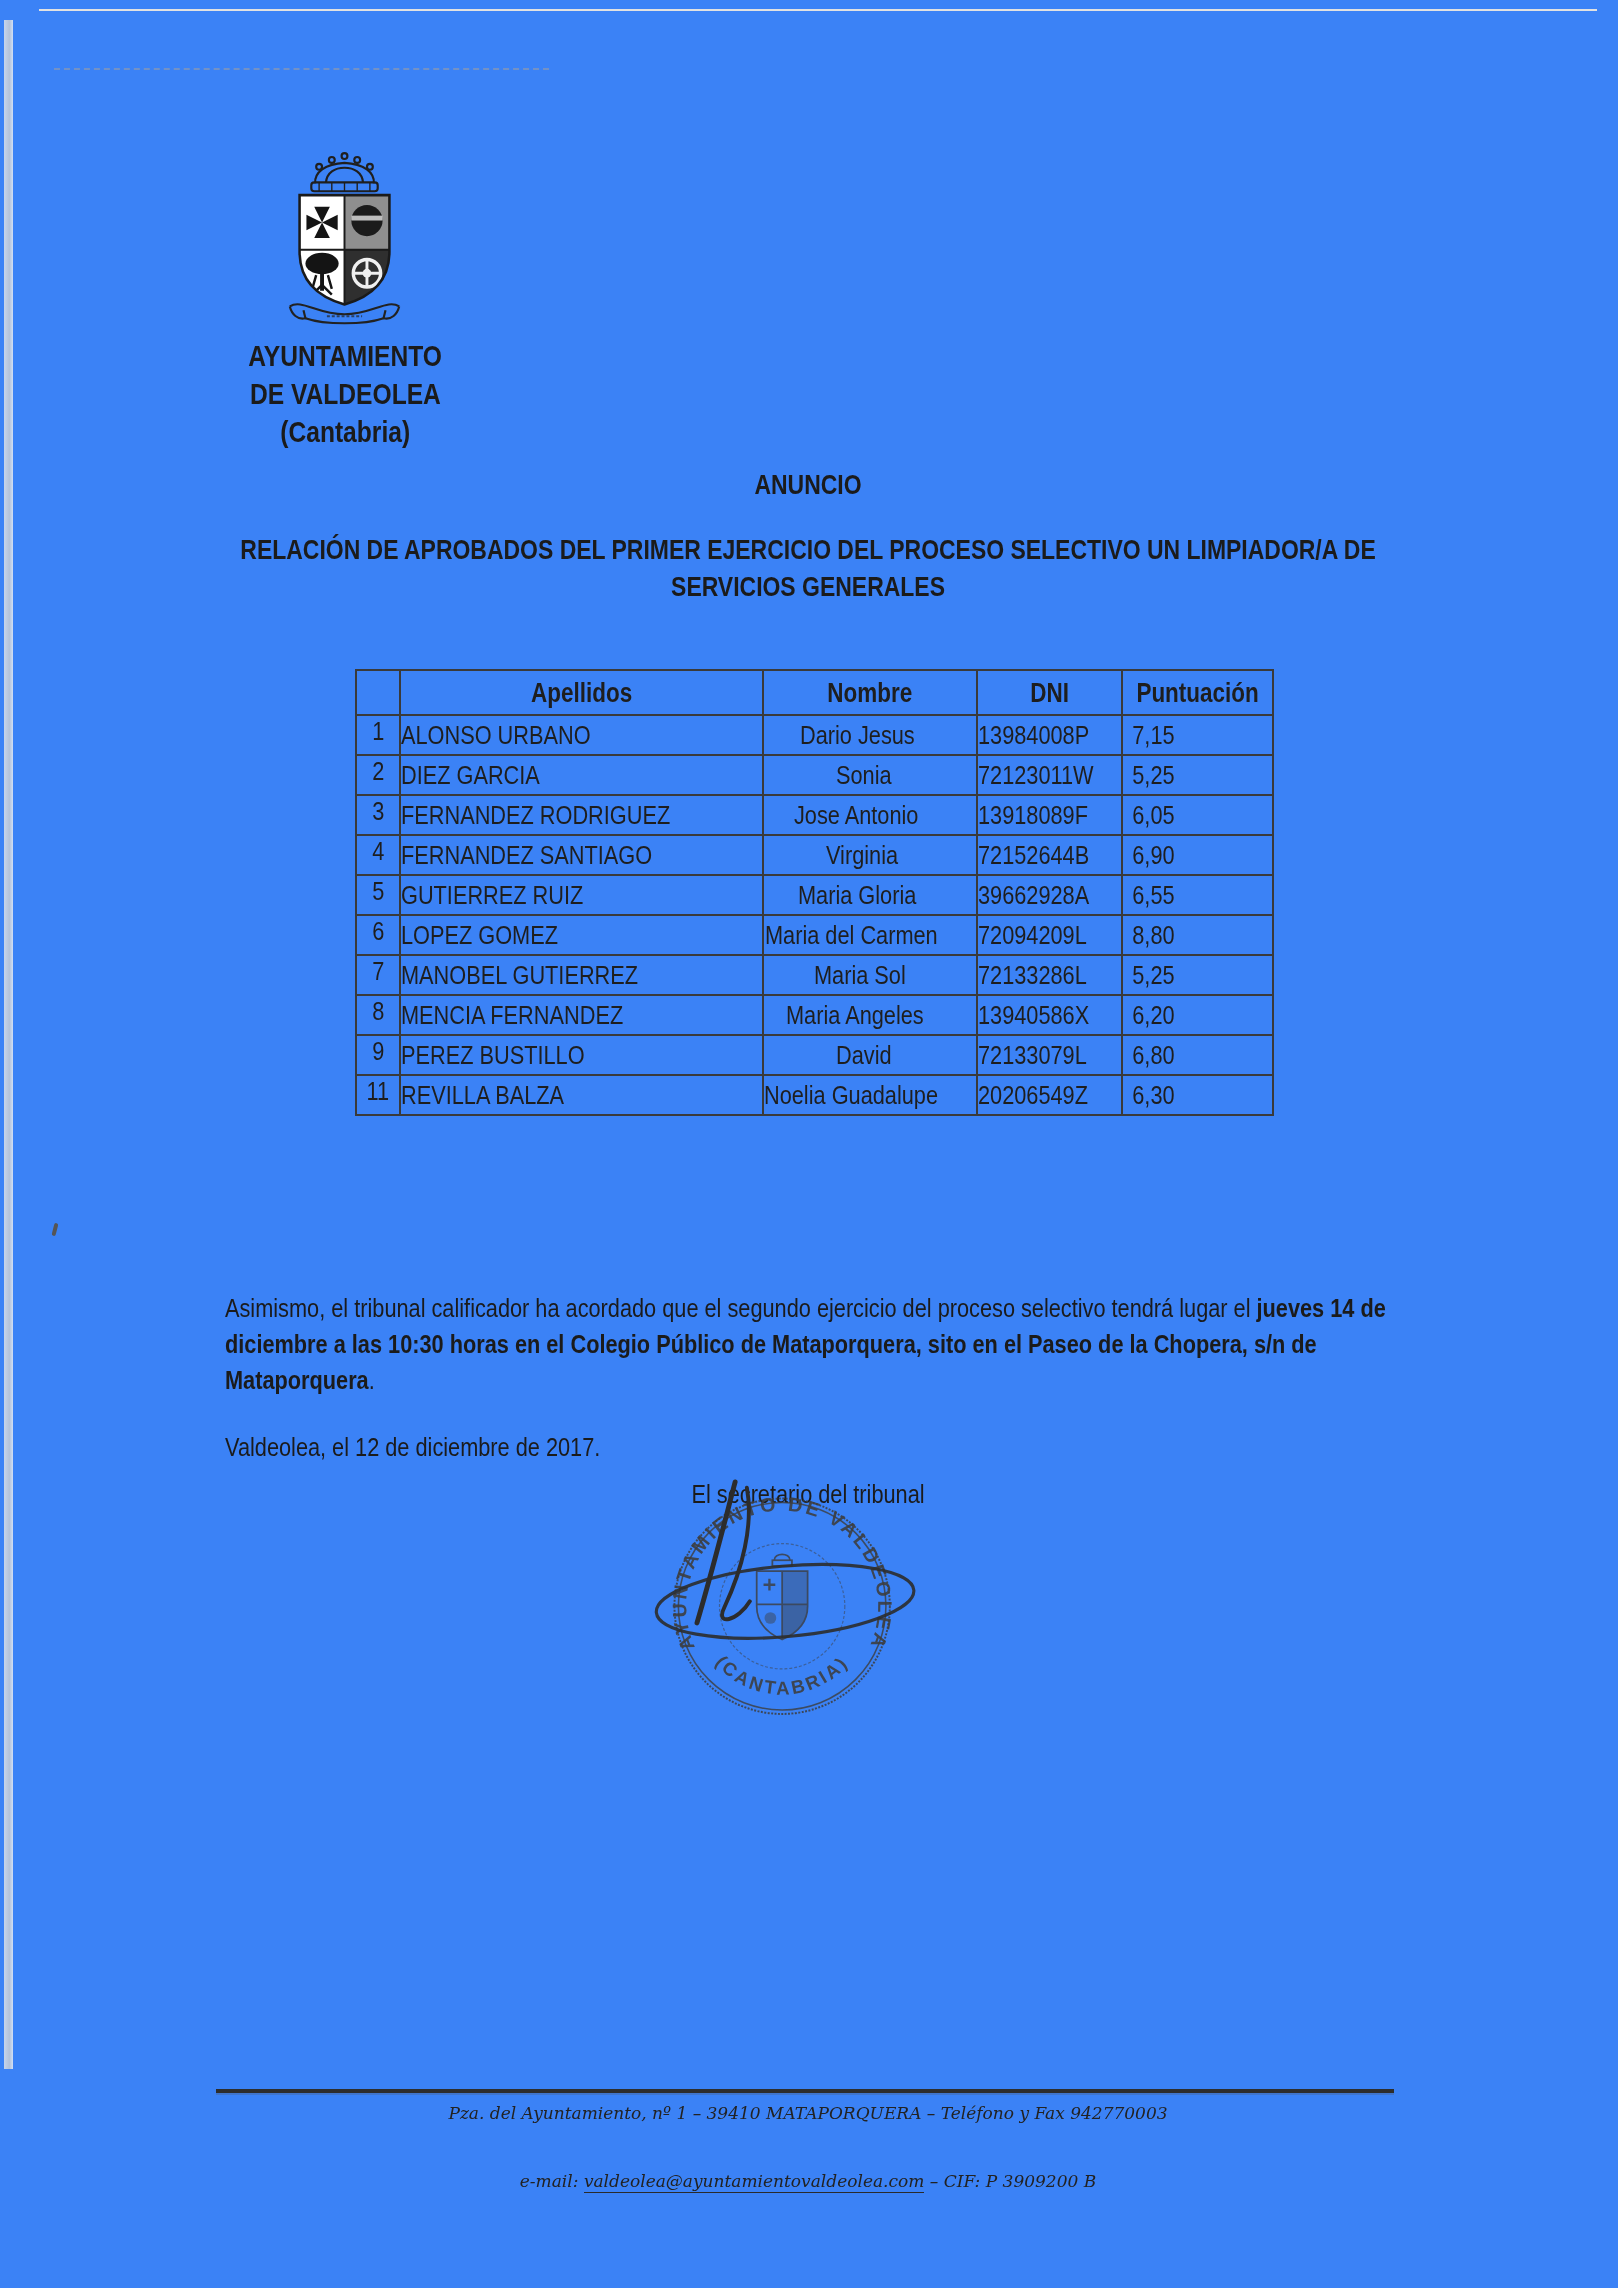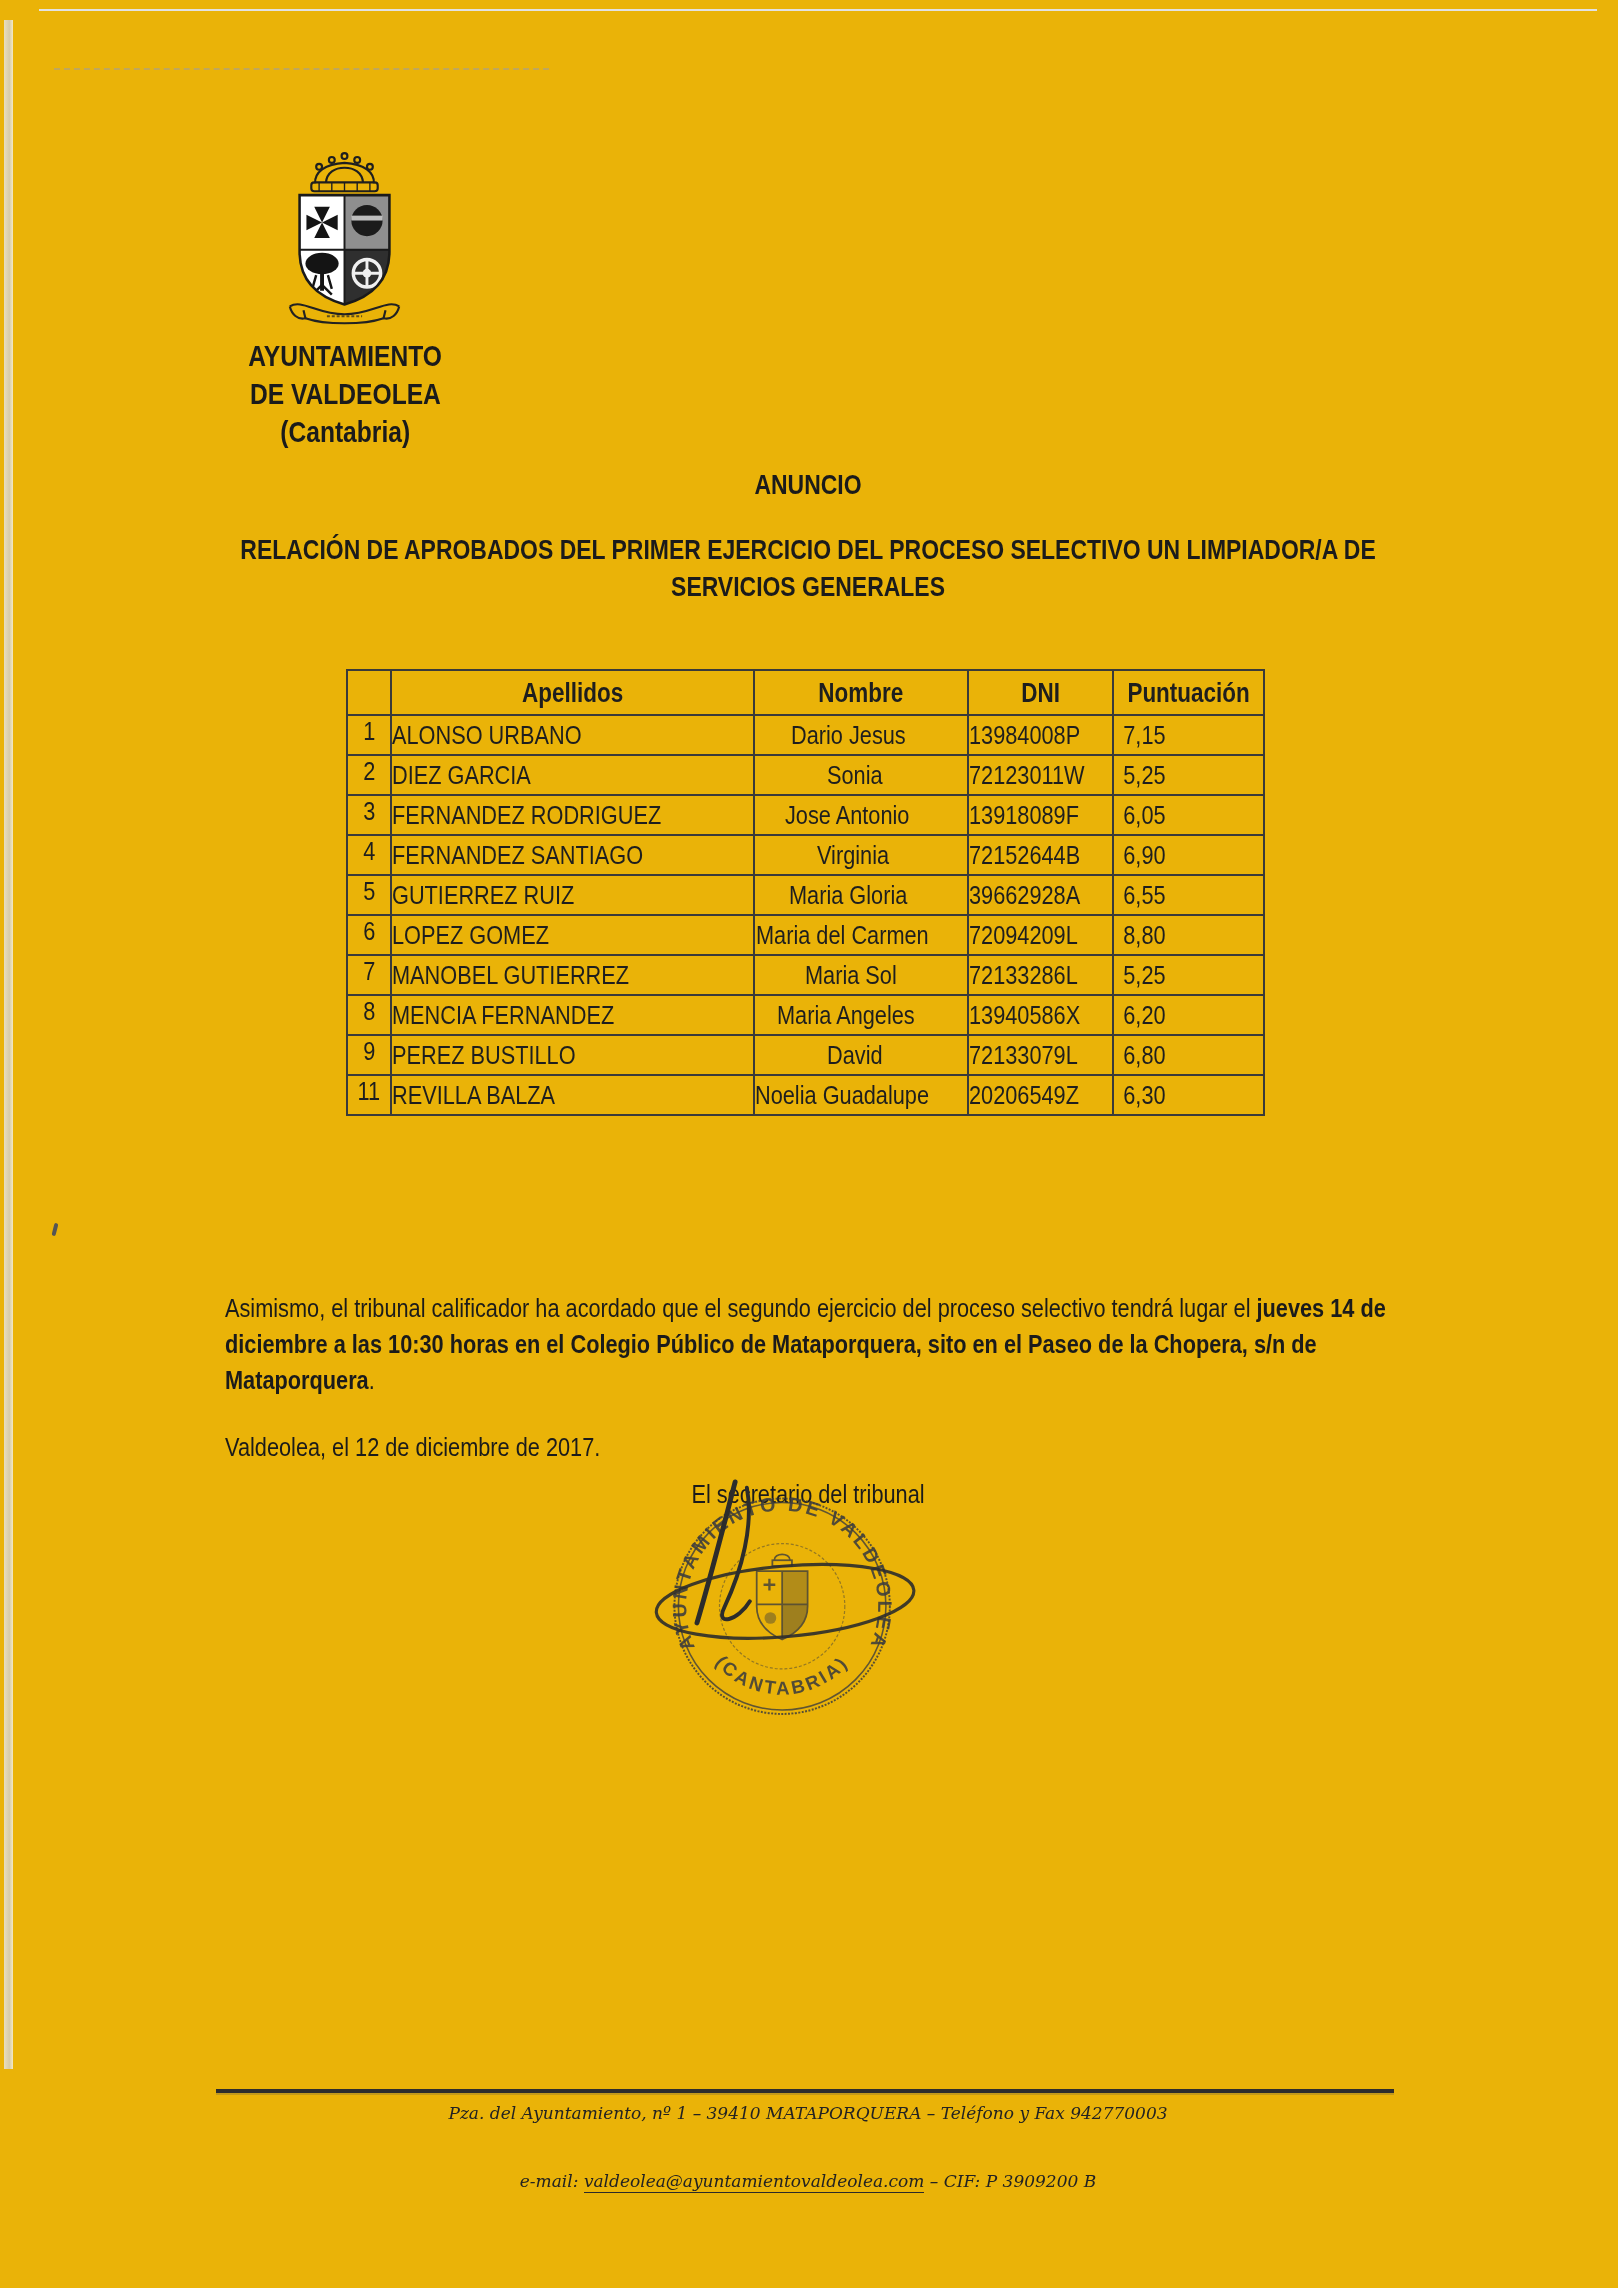--- a/index.html
+++ b/index.html
@@ -1,17 +1,17 @@
 <!DOCTYPE html>
 <html><head>
 <meta charset="utf-8">
 <style>
   html,body{margin:0;padding:0;background:#888;}
   .page{
-    position:relative;width:1618px;height:2289px;background:#eab308;
+    position:relative;width:1618px;height:2289px;background:#3b82f6;
     font-family:"Liberation Sans", sans-serif;color:#1b1b1b;overflow:hidden;
     margin:0 auto;
   }
   
   .cx  {display:inline-block;transform:scaleX(.82);transform-origin:0 50%;white-space:nowrap;}
   .cxc {display:inline-block;transform:scaleX(.82);transform-origin:50% 50%;white-space:nowrap;}
   .cxr {display:inline-block;transform:scaleX(.82);transform-origin:100% 50%;white-space:nowrap;}
   .blockcx{transform:scaleX(.82);transform-origin:0 0;}
 
   .abs{position:absolute;}
@@ -22,21 +22,21 @@
   .scan-edge{left:3.9px;top:19.6px;width:8.8px;height:2049px;background:linear-gradient(to right,#e9e9e9,#d2d2d2 60%,#f6f6f6);opacity:.8;}
   .scan-mark{left:53px;top:1223px;width:3.9px;height:12.7px;background:#555;border-radius:2px;transform:rotate(14deg);}
 
   .org-block{left:157px;top:337px;width:377px;text-align:center;font-weight:bold;font-size:30px;line-height:38px;}
   .crest{left:282px;top:150px;}
 
   .title-line{left:225px;top:469px;width:1422px;text-align:center;font-weight:bold;font-size:28px;}
   .heading-line{left:225px;top:531px;width:1422px;text-align:center;font-weight:bold;font-size:28px;line-height:37px;}
 
   table.results{
-    position:absolute;left:346px;top:669px;border-collapse:collapse;table-layout:fixed;
+    position:absolute;left:355px;top:669px;border-collapse:collapse;table-layout:fixed;
     font-size:26.5px;color:#1e1e1e;
   }
   table.results col.c0{width:44px;}  table.results col.c1{width:363px;}
   table.results col.c2{width:205px;} table.results col.c3{width:145px;}
   table.results col.c4{width:143px;}
   table.results th,table.results td{
     border:2px solid #3a3a3a;padding:0;overflow:hidden;white-space:nowrap;
   }
   table.results th{height:43px;font-size:27.4px;font-weight:bold;text-align:center;}
   table.results td{height:38px;}

